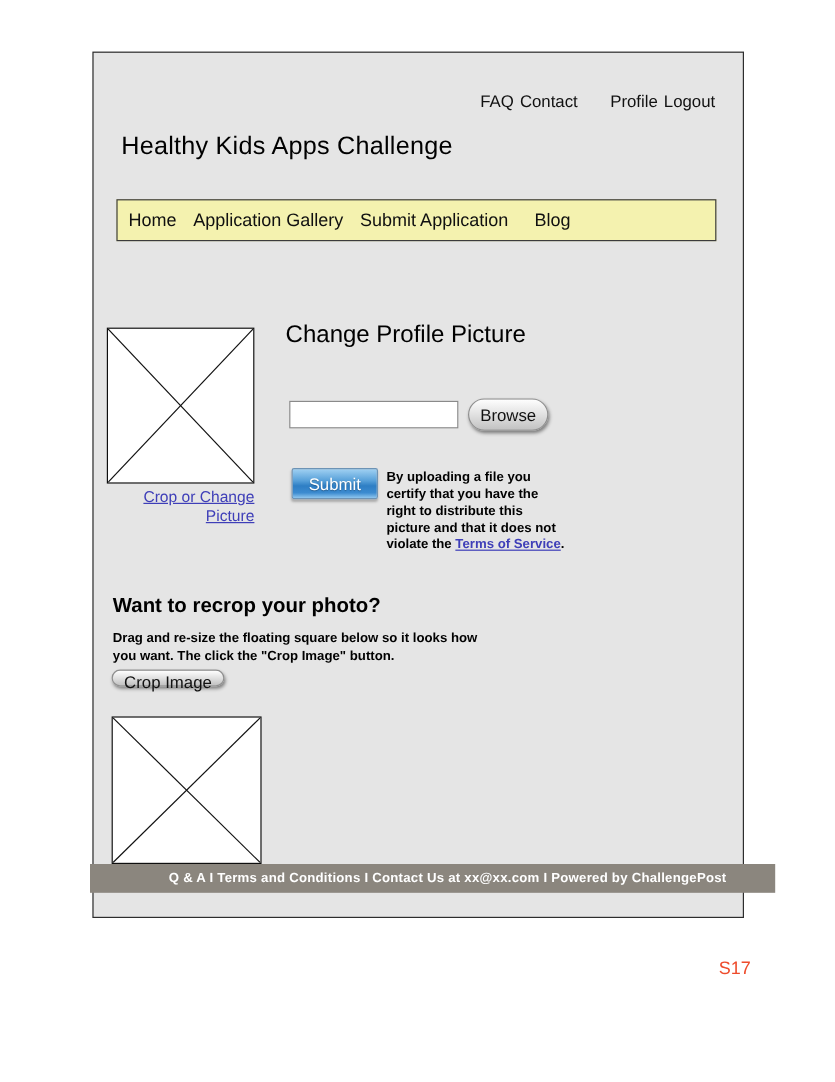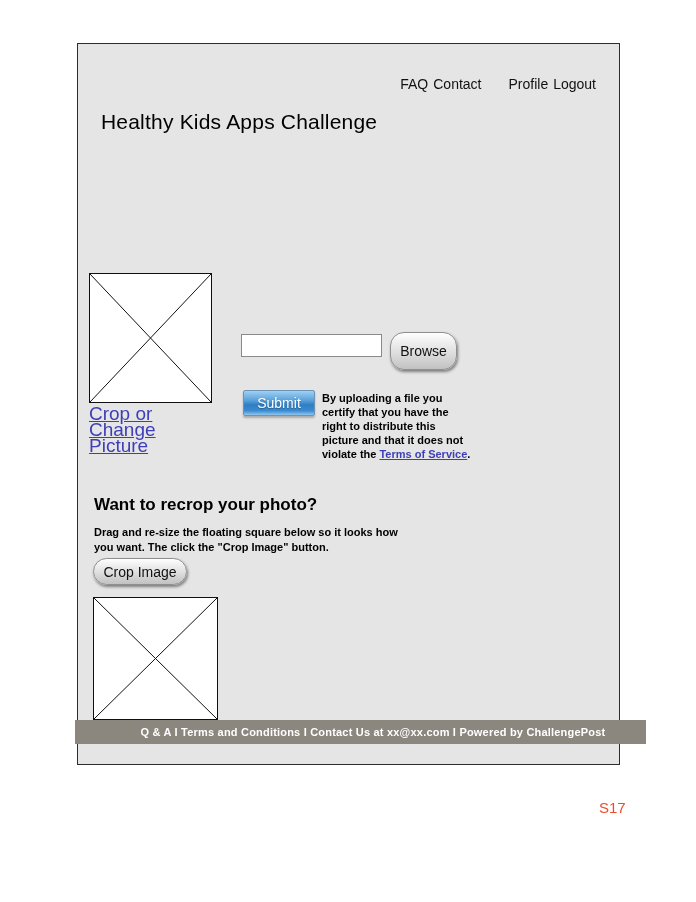--- a/index.html
+++ b/index.html
@@ -30,34 +30,34 @@
 
   
   .placeholder{border:1px solid #0f0f0f;box-sizing:border-box;background:#fff;}
   .placeholder svg{display:block;width:100%;height:100%;}
   .ph-1{position:absolute;left:11px;top:229px;width:123px;height:130px;}
   .ph-2{position:absolute;left:15px;top:553px;width:125px;height:123px;}
 
   a.wire-link{color:var(--link,#3e3eb8);text-decoration:underline;cursor:pointer;}
 
   .crop-change{position:absolute;left:11px;top:362px;width:123px;
-               text-align:left;font-size:19px;line-height:16px;white-space:pre-line;}
+               text-align:right;font-size:13px;line-height:16px;white-space:pre-line;}
 
   
   .page-heading{position:absolute;left:160px;top:224px;margin:0;
                 font-size:20px;font-weight:400;color:#000;}
   .file-input{position:absolute;left:163px;top:290px;width:131px;height:21px;
               border:1px solid #8a8a8a;background:#fff;font-size:13px;
               font-family:"Liberation Sans",sans-serif;padding:0 4px;}
   .btn-gray{background:linear-gradient(180deg,#fefefe 0%,#dedede 55%,#c2c2c2 100%);
             border:1px solid #8f8f8f;border-radius:14px;
             box-shadow:1px 2px 3px rgba(0,0,0,0.45);
             font-family:"Liberation Sans",sans-serif;font-size:14px;color:#111;
             cursor:pointer;}
-  .browse-btn{position:absolute;left:312px;top:288px;width:67px;height:38px;}
+  .browse-btn{position:absolute;left:312px;top:288px;width:67px;height:27px;}
   .submit-btn{position:absolute;left:165px;top:346px;width:72px;height:26px;
               border:1px solid #6d93b5;border-radius:2px;
               background:linear-gradient(180deg,#9fd0f2 0%,#57a0d9 40%,#2e7ec4 58%,#3c8bd0 82%,#8fc6ee 100%);
               color:#fff;font-family:"Liberation Sans",sans-serif;font-size:14px;
               text-shadow:0 1px 1px rgba(0,0,0,0.3);
               box-shadow:0 2px 2px rgba(0,0,0,0.25);cursor:pointer;}
   .certify{position:absolute;left:244px;top:347px;width:153px;margin:0;
            font-size:11px;font-weight:700;line-height:14px;color:#000;}
   .certify a{font-weight:700;}
 
@@ -65,21 +65,21 @@
   .sidebar{position:absolute;left:398px;top:229px;width:135px;height:143px;
            background:#f1f1f1;border:1.5px solid #474747;border-radius:8px;
            box-sizing:border-box;padding:16px 0 0 9px;}
   .sidebar a{display:block;font-size:13px;line-height:13px;margin-bottom:19px;}
 
   
   .recrop-heading{position:absolute;left:16px;top:451px;margin:0;
                   font-size:17px;font-weight:700;color:#000;}
   .recrop-instructions{position:absolute;left:16px;top:481px;width:320px;margin:0;
                        font-size:11px;font-weight:700;line-height:15px;color:#000;}
-  .crop-btn{position:absolute;left:15px;top:514px;width:94px;height:27px;}
+  .crop-btn{position:absolute;left:15px;top:514px;width:94px;height:14px;}
 
   
   .footer{position:absolute;left:75px;top:720px;width:546px;height:24px;
           background:var(--footer_bg,#8b867e);color:#fff;
           font-size:11px;font-weight:700;line-height:24px;text-align:center;
           letter-spacing:0.2px;padding-left:25px;}
 
   .page-label{position:absolute;left:599px;top:799px;font-size:15px;
               color:var(--label,#ee4c2c);}
 </style>
@@ -94,31 +94,38 @@
       <a>Contact</a>
     </span>
     <span class="group">
       <a>Profile</a>
       <a>Logout</a>
     </span>
   </nav>
 
   <h1 class="site-title">Healthy Kids Apps Challenge</h1>
 
+  <nav class="navbar">
+    <a>Home</a>
+    <a>Application Gallery</a>
+    <a>Submit Application</a>
+    <a class="nav-blog">Blog</a>
+  </nav>
 
   <div class="placeholder ph-1">
     <svg viewBox="0 0 100 100" preserveAspectRatio="none">
       <line x1="0" y1="0" x2="100" y2="100" stroke="#111" stroke-width="1" vector-effect="non-scaling-stroke"></line>
       <line x1="100" y1="0" x2="0" y2="100" stroke="#111" stroke-width="1" vector-effect="non-scaling-stroke"></line>
     </svg>
   </div>
 
   <a class="wire-link crop-change">Crop or Change
 Picture</a>
 
+  <h2 class="page-heading">Change Profile Picture</h2>
 
   <input class="file-input" type="text" value="" style="">
 
   <button class="btn-gray browse-btn">Browse</button>
 
   <button class="submit-btn">Submit</button>
 
   <p class="certify"><span>By uploading a file you certify that you have the right to distribute this picture and that it does not violate the </span><a class="wire-link">Terms of Service</a><span>.</span></p>
 
 

